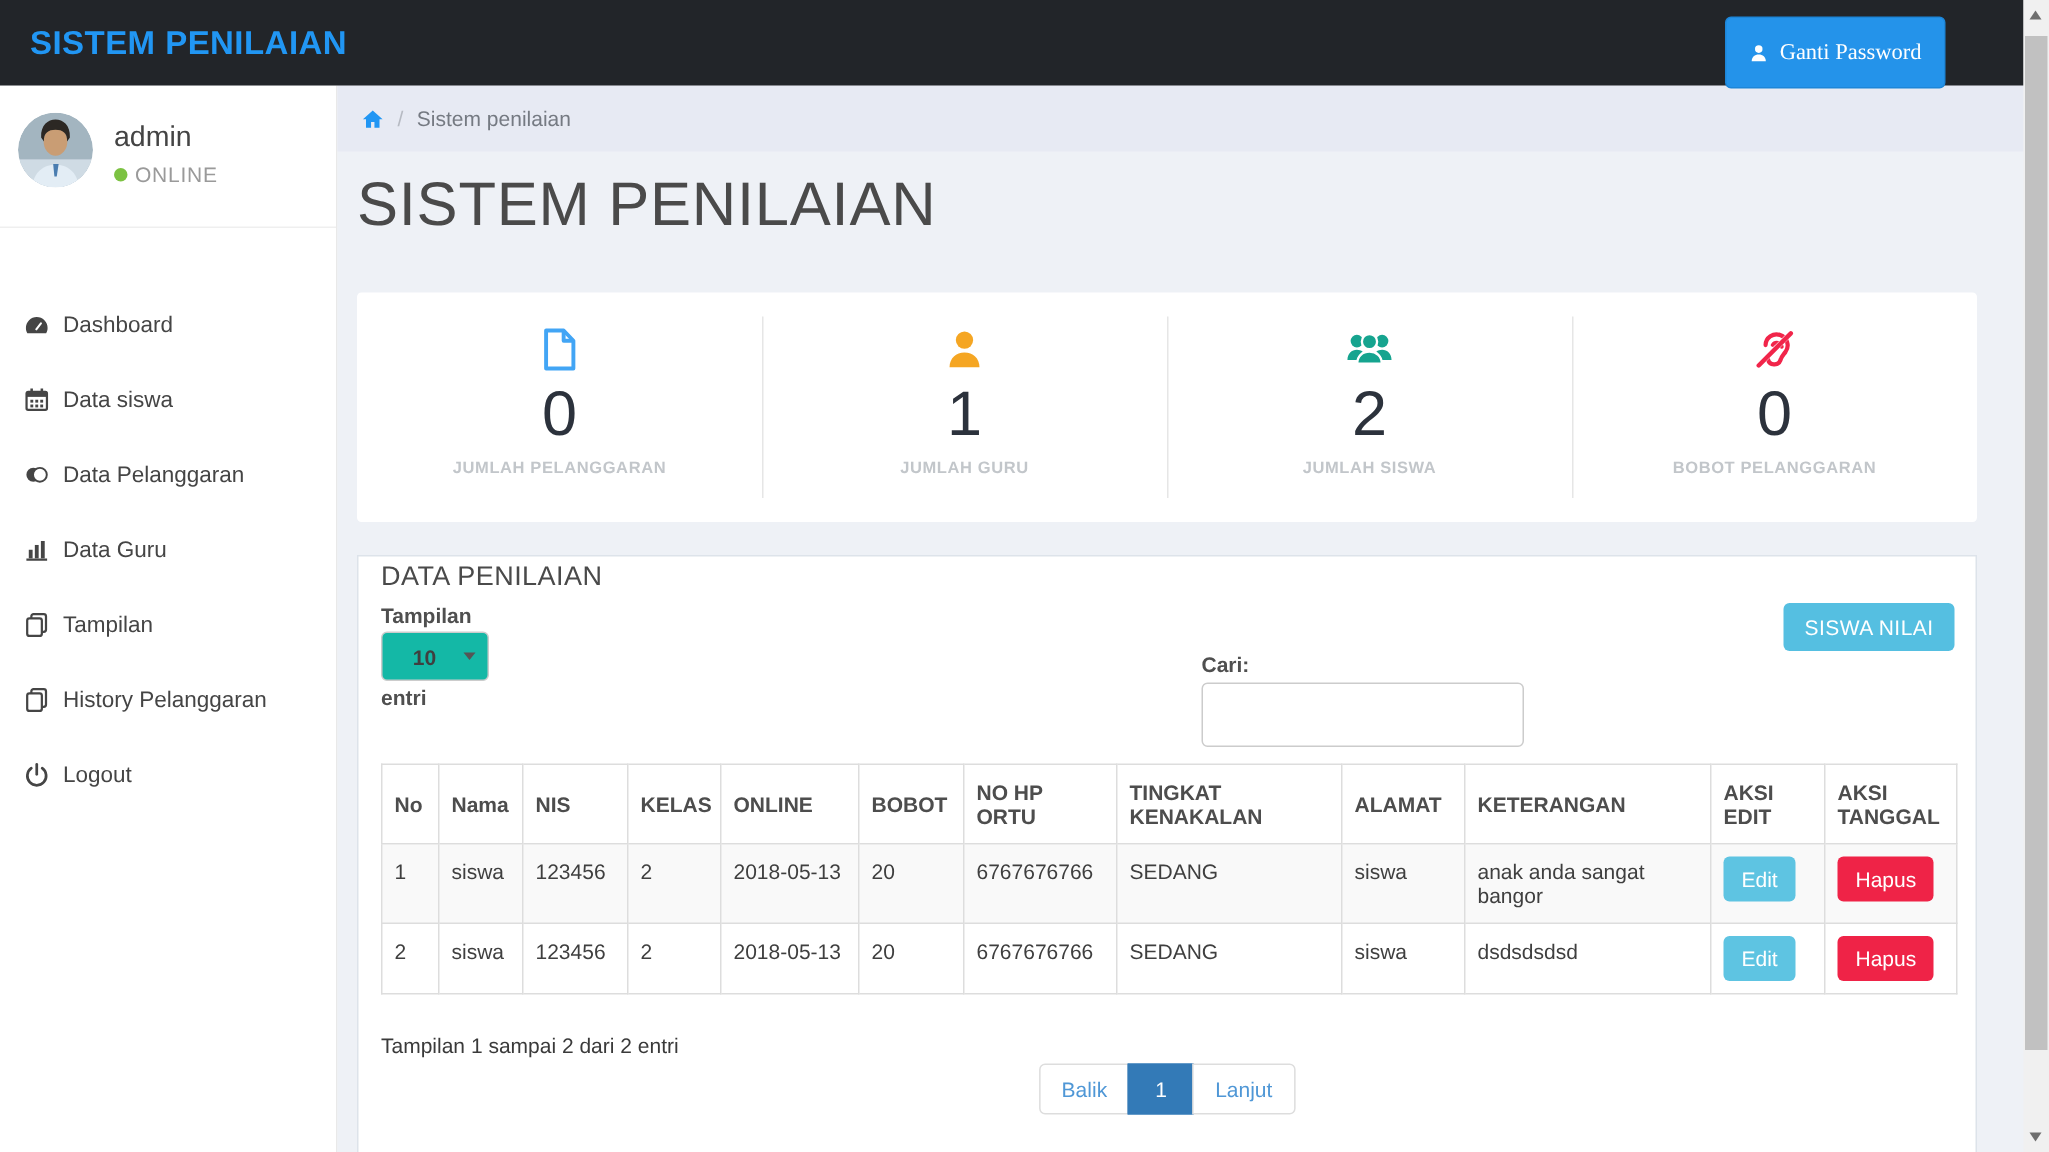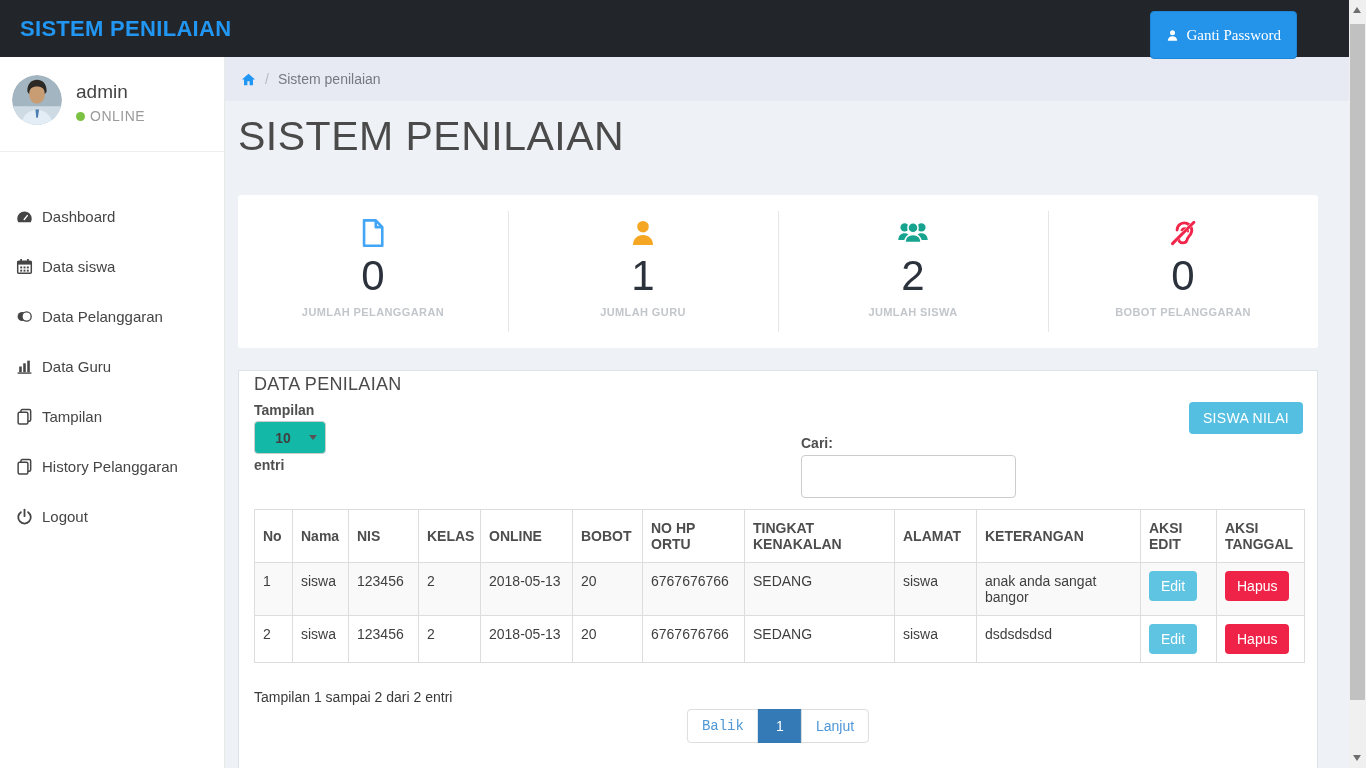--- a/index.html
+++ b/index.html
@@ -54,21 +54,21 @@
   th { font-weight:bold; color:#4d4d4d; vertical-align:middle; padding:10px 8px; }
   td { color:#3f3f3f; vertical-align:top; padding:10px 8px; }
   tbody tr:nth-child(odd) td { background:#f9f9f9; }
   .btn-edit { background:#5ec4e2; border:none; border-radius:4px; color:#fff; font-size:14px; padding:7px 12px; cursor:pointer; }
   .btn-del { background:#ef2347; border:none; border-radius:4px; color:#fff; font-size:14px; padding:7px 12px; cursor:pointer; }
   td.action-cell { padding:8px 8px; }
 
   .table-info { position:absolute; left:15px; top:318px; font-size:14px; color:#3a3a3a; }
   .pagination { position:absolute; top:338px; left:50%; transform:translateX(-50%); display:flex; }
   .page-btn { font-size:14px; color:#4f97d6; background:#fff; border:1px solid #ddd; padding:8px 14px; margin-left:-1px; cursor:pointer; min-width:44px; text-align:center; }
-  .page-btn:first-child { border-radius:4px 0 0 4px; margin-left:0;font-family:Liberation Mono, monospace; }
+  .page-btn:first-child { border-radius:4px 0 0 4px; margin-left:0; }
   .page-btn:last-child { border-radius:0 4px 4px 0; }
   .page-btn.active { background:#337ab7; border-color:#337ab7; color:#fff; }
 
   
   .scrollbar { position:absolute; top:0; right:0; width:17px; height:768px; background:#f0f0f0; z-index:10; }
   .sb-arrow { position:absolute; left:4px; width:0; height:0; border-left:4.5px solid transparent; border-right:4.5px solid transparent; }
   .sb-up { top:7px; border-bottom:6px solid #6e6e6e; }
   .sb-down { bottom:7px; border-top:6px solid #6e6e6e; }
   .sb-thumb { position:absolute; left:1px; right:1px; top:24px; height:676px; background:#c1c1c1; }
 </style>

